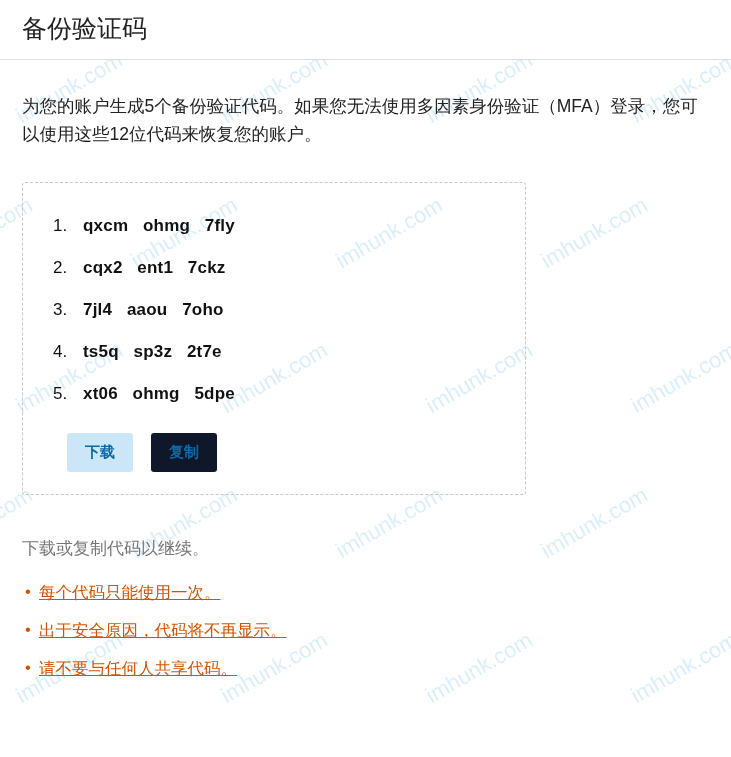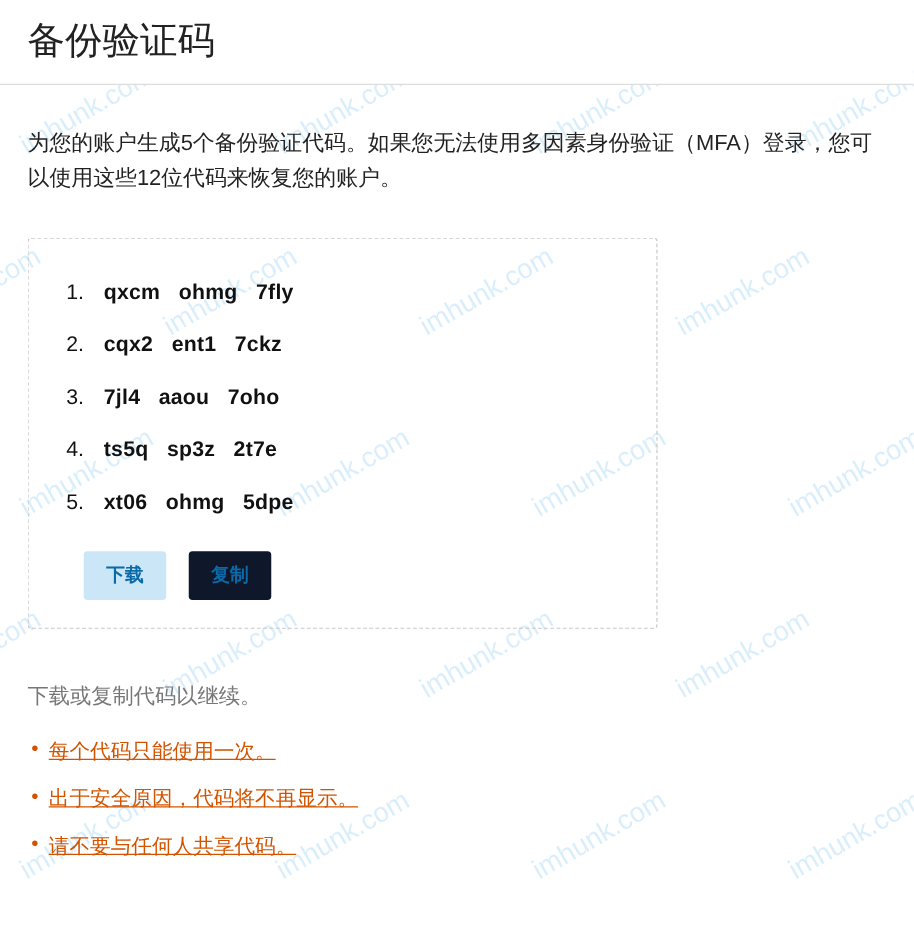--- a/index.html
+++ b/index.html
@@ -27,21 +27,21 @@
       font-family: Arial, sans-serif;
     }
     .header {
       position: relative;
       z-index: 1;
       border-bottom: 1px solid #ddd;
       padding: 12px 22px 14px;
       background: #fff;
     }
     .header-title {
-      font-size: 30px;
+      font-size: 25px;
       color: #222;
       font-weight: 400;
     }
     .content {
       position: relative;
       z-index: 1;
       padding: 32px 22px 0;
     }
     .description {
       font-size: 17.5px;

